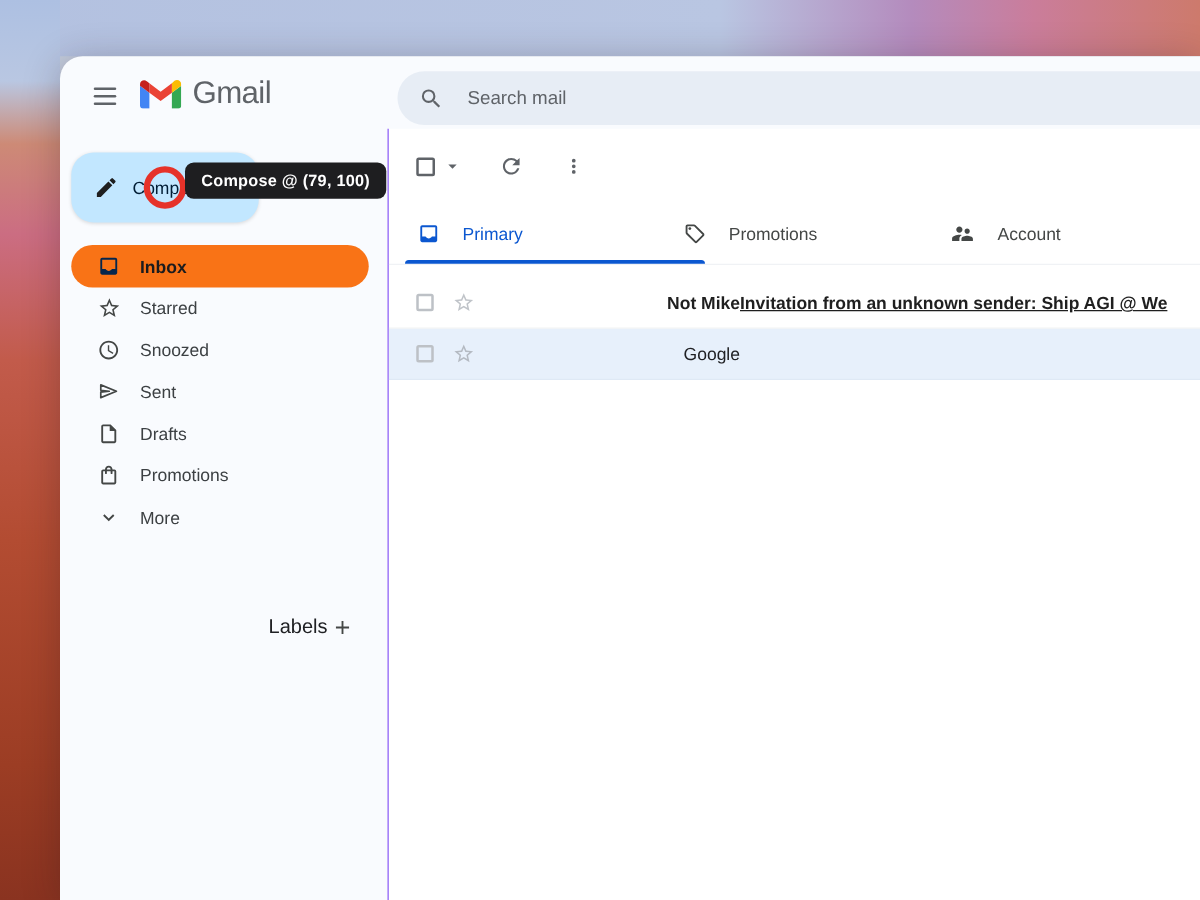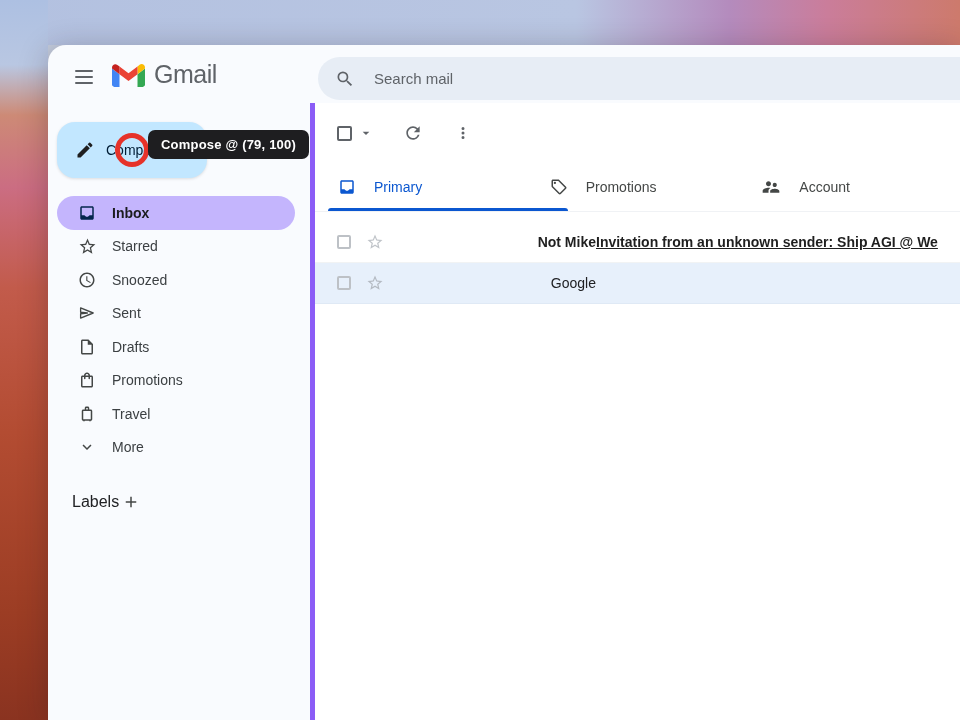--- a/index.html
+++ b/index.html
@@ -54,33 +54,33 @@
     background:#1e1e20;color:#fff;border-radius:7px;display:flex;align-items:center;
     padding:0 13px;font-size:13px;font-weight:600;letter-spacing:.2px;white-space:nowrap;
   }
   
   .nav{position:absolute;left:9px;top:151px;width:250px;}
   .nav-item{
     height:33.5px;display:flex;align-items:center;padding-left:20px;gap:15px;
     border-radius:17px;width:238px;box-sizing:border-box;cursor:pointer;
   }
   .nav-item .lbl{font-size:14px;color:#3c4043;}
-  .nav-item.selected{background:#c4b5fd;}
+  .nav-item.selected{background:#f97316;}
   .nav-item.selected .lbl{font-weight:700;color:#1b1c1e;}
   .nav-icon{width:20px;height:20px;display:flex;align-items:center;justify-content:center;}
   .labels-row{
     position:absolute;left:24px;top:440px;width:214px;height:34px;
-    display:flex;align-items:center;justify-content:flex-start;
+    display:flex;align-items:center;justify-content:flex-end;
   }
   .labels-title{font-size:16px;font-weight:500;color:#202124;}
   .labels-add{width:24px;height:24px;display:flex;align-items:center;justify-content:center;cursor:pointer;border-radius:50%;}
   
   .main{
     position:absolute;left:262px;top:58px;right:0;bottom:0;background:#ffffff;
-    border-left:5px solid #8b5cf6;display:flex;flex-direction:column;overflow:hidden;
+    border-left:1px solid #8b5cf6;display:flex;flex-direction:column;overflow:hidden;
   }
   .toolbar{height:60px;display:flex;align-items:center;padding-left:22px;flex:0 0 auto;}
   .cb{width:15px;height:15px;border:2px solid #5f6368;border-radius:2px;box-sizing:border-box;cursor:pointer;}
   .caret{margin-left:6px;cursor:pointer;display:flex;align-items:center;}
   .tb-btn{margin-left:28px;width:22px;height:22px;display:flex;align-items:center;justify-content:center;cursor:pointer;}
   .tabs{display:flex;padding-left:10px;height:48px;border-bottom:1px solid #f0f2f5;flex:0 0 auto;}
   .tab{
     width:263px;display:flex;align-items:center;padding-left:13px;gap:18px;
     font-size:14px;color:#444746;position:relative;cursor:pointer;box-sizing:border-box;
   }
@@ -194,28 +194,20 @@
       <span class="nav-icon">
         <svg width="18" height="18" viewBox="0 0 24 24">
             <path fill="#444746" d="M18 6h-2c0-2.21-1.79-4-4-4S8 3.79 8 6H6c-1.1 0-2 .9-2 2v12c0 1.1.9 2 2 2h12c1.1 0 2-.9 2-2V8c0-1.1-.9-2-2-2zm-6-2c1.1 0 2 .9 2 2h-4c0-1.1.9-2 2-2zm6 16H6V8h2v2c0 .55.45 1 1 1s1-.45 1-1V8h4v2c0 .55.45 1 1 1s1-.45 1-1V8h2v12z"></path>
           </svg>
       </span>
       <span class="lbl">Promotions</span>
     </div>
     <div class="nav-item">
       <span class="nav-icon">
         <svg width="18" height="18" viewBox="0 0 24 24">
-            <path fill="#444746" d="M17 6h-2V4c0-1.1-.9-2-2-2h-2c-1.1 0-2 .9-2 2v2H7c-1.1 0-2 .9-2 2v11c0 1.1.9 2 2 2 0 .55.45 1 1 1s1-.45 1-1h6c0 .55.45 1 1 1s1-.45 1-1c1.1 0 2-.9 2-2V8c0-1.1-.9-2-2-2zm-6-2h2v2h-2V4zm6 15H7V8h10v11z"></path>
-          </svg>
-      </span>
-      <span class="lbl">Travel</span>
-    </div>
-    <div class="nav-item">
-      <span class="nav-icon">
-        <svg width="18" height="18" viewBox="0 0 24 24">
             <path fill="#444746" d="M7.41 8.59L12 13.17l4.59-4.58L18 10l-6 6-6-6z"></path>
           </svg>
       </span>
       <span class="lbl">More</span>
     </div>
   </div>
 
   <div class="labels-row">
     <span class="labels-title">Labels</span>
     <span class="labels-add">

